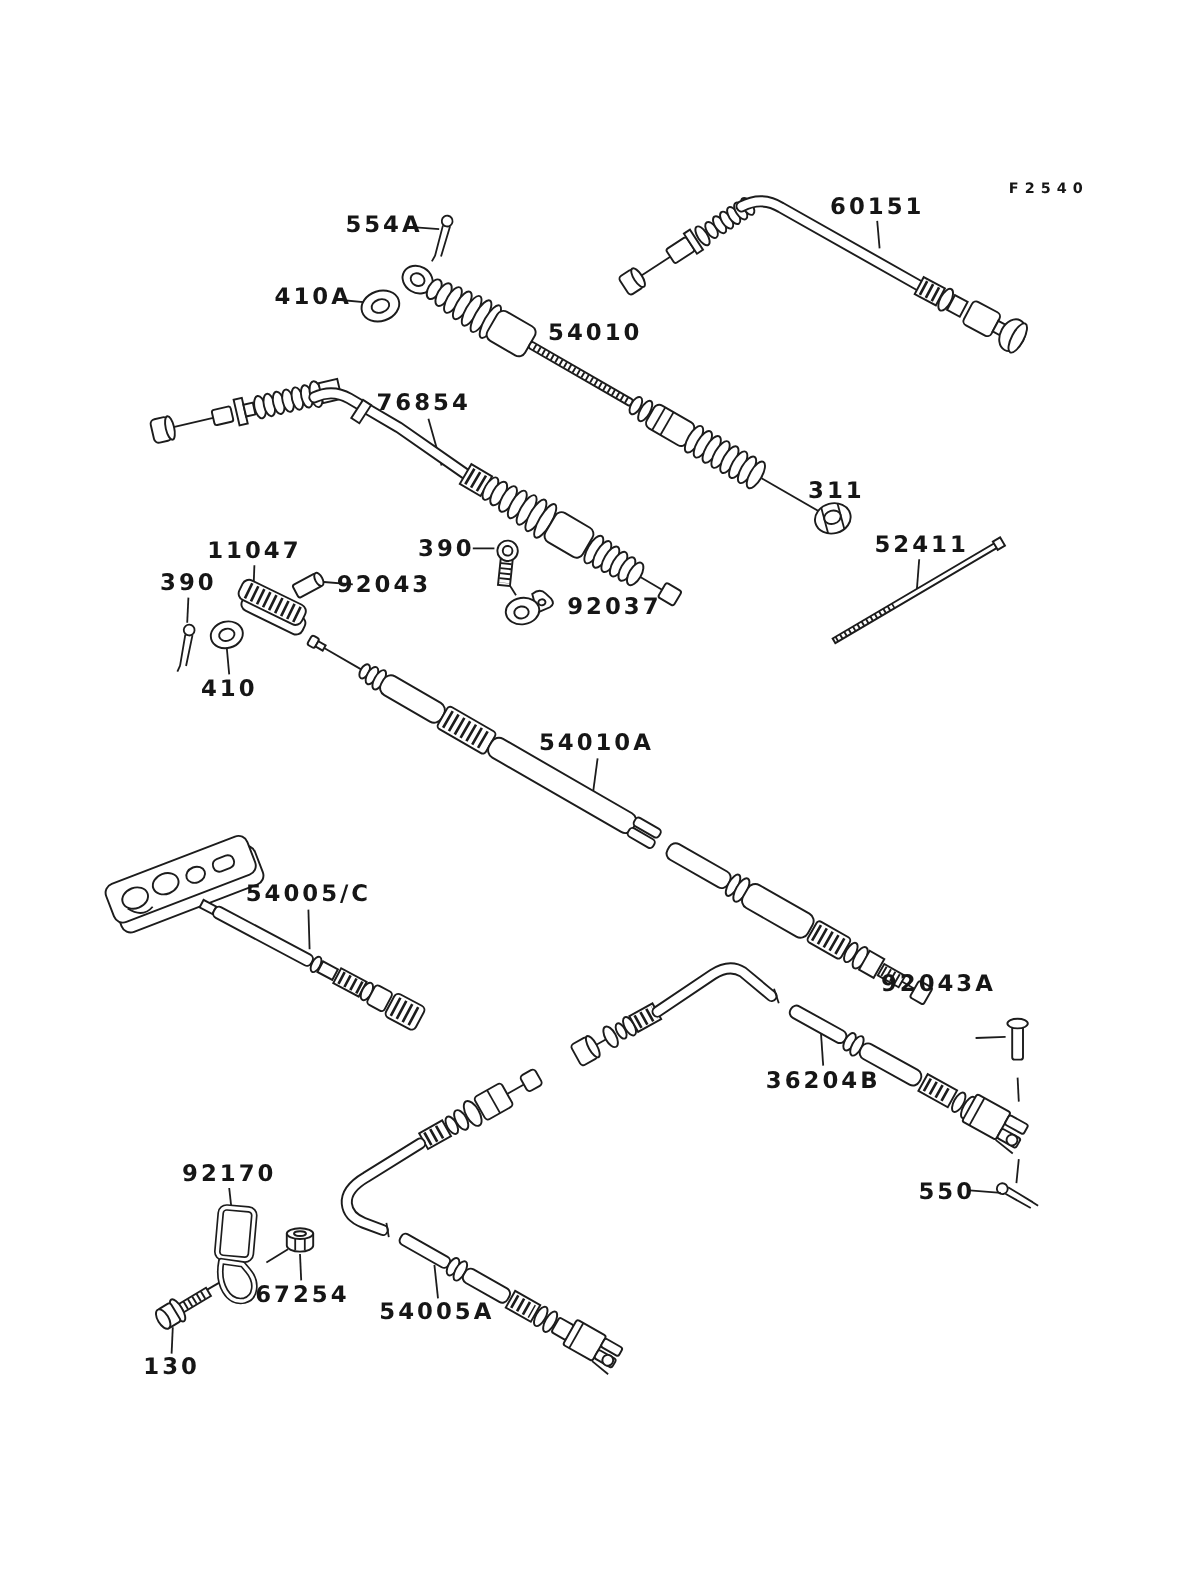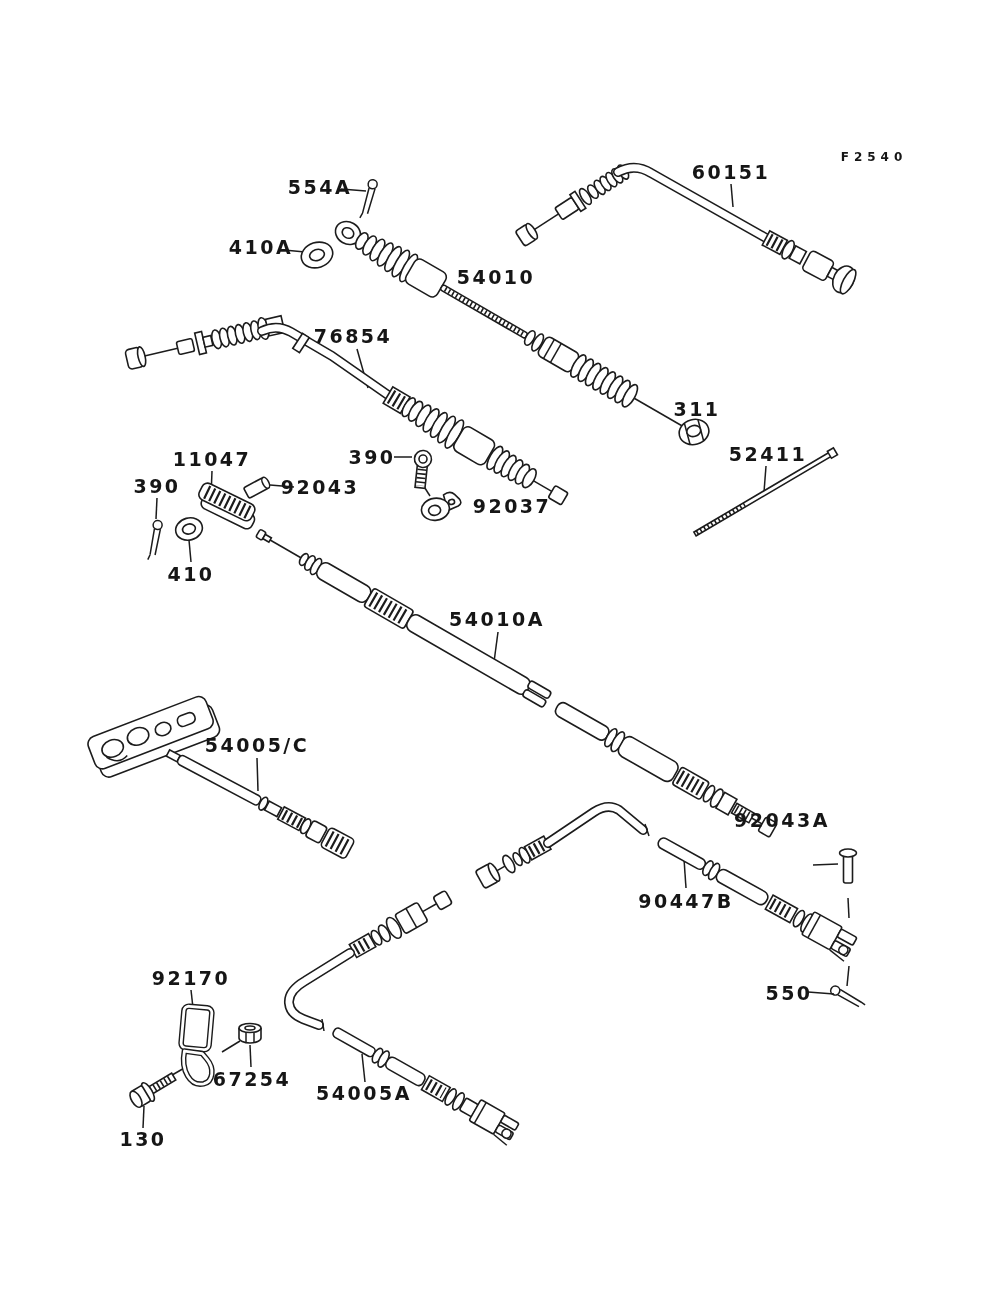--- a/index.html
+++ b/index.html
@@ -376,20 +376,20 @@
 <div class="lbl" style="left:768px;top:454px">52411</div>
 <div class="lbl" style="left:212px;top:459px">11047</div>
 <div class="lbl" style="left:157px;top:486px">390</div>
 <div class="lbl" style="left:320px;top:487px">92043</div>
 <div class="lbl" style="left:372px;top:457px">390</div>
 <div class="lbl" style="left:512px;top:506px">92037</div>
 <div class="lbl" style="left:191px;top:574px">410</div>
 <div class="lbl" style="left:497px;top:619px">54010A</div>
 <div class="lbl" style="left:257px;top:745px">54005/C</div>
 <div class="lbl" style="left:782px;top:820px">92043A</div>
-<div class="lbl" style="left:686px;top:901px">90447B</div>
+<div class="lbl" style="left:686px;top:901px">36204B</div>
 <div class="lbl" style="left:789px;top:993px">550</div>
 <div class="lbl" style="left:191px;top:978px">92170</div>
 <div class="lbl" style="left:252px;top:1079px">67254</div>
 <div class="lbl" style="left:143px;top:1139px">130</div>
 <div class="lbl" style="left:364px;top:1093px">54005A</div>
 
 </div>
 
 </body></html>

